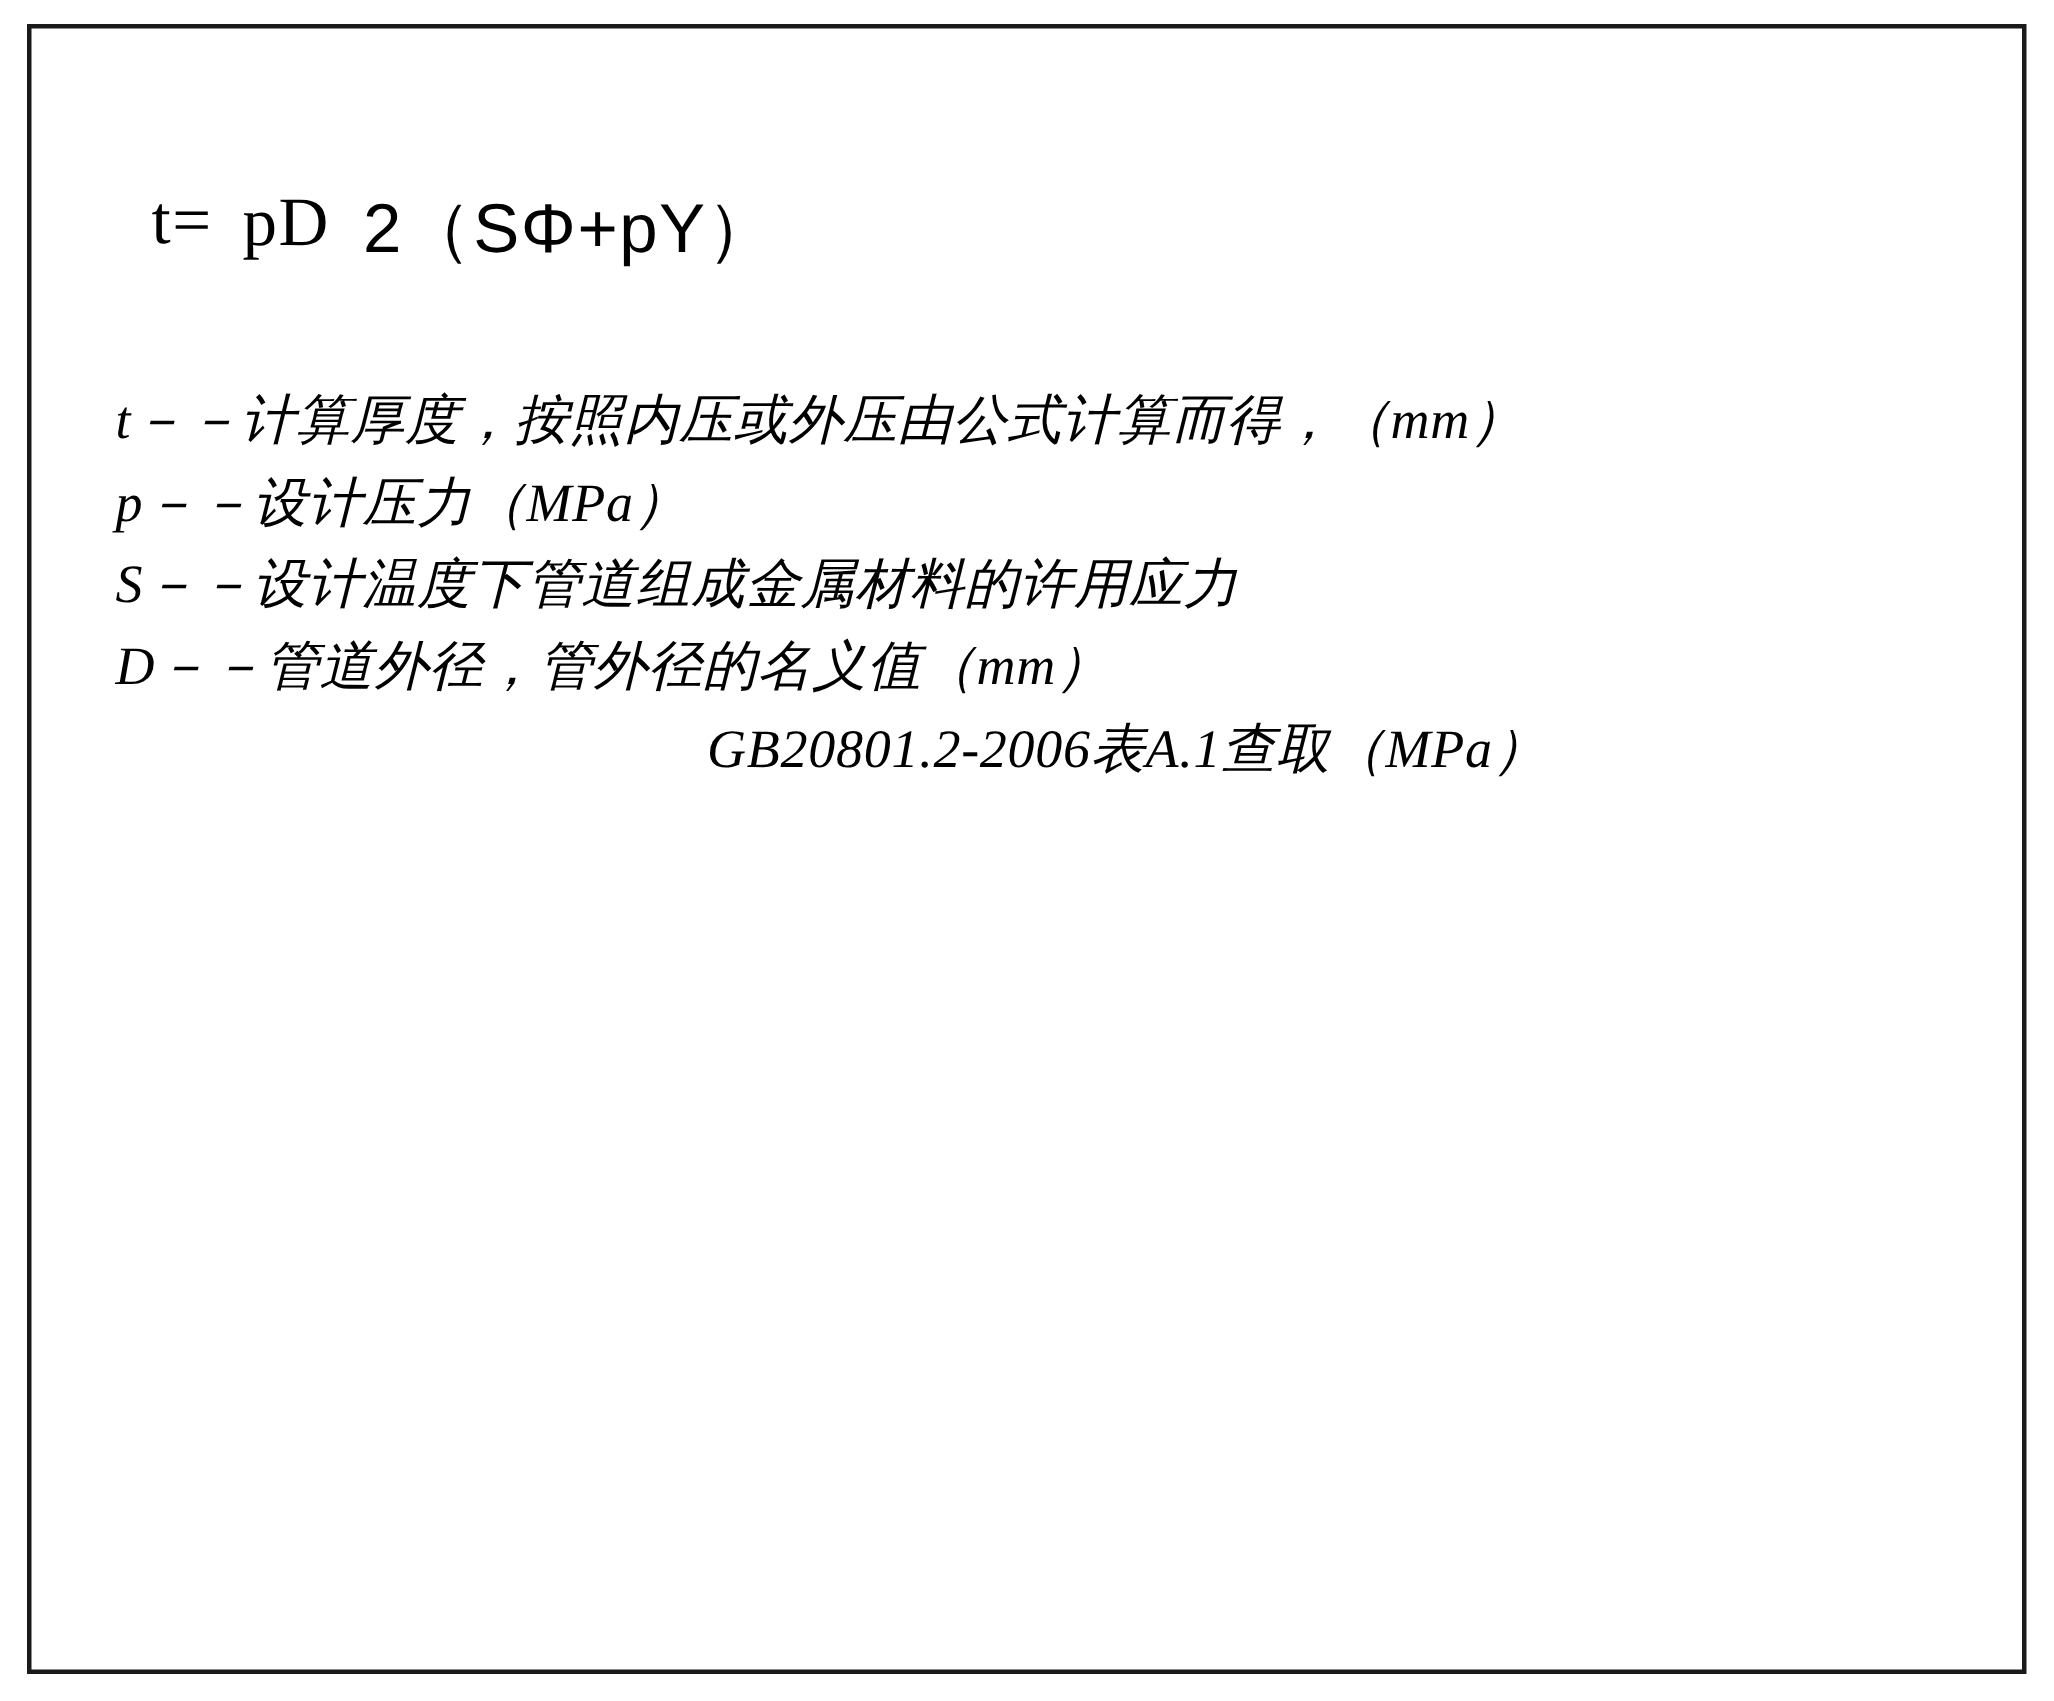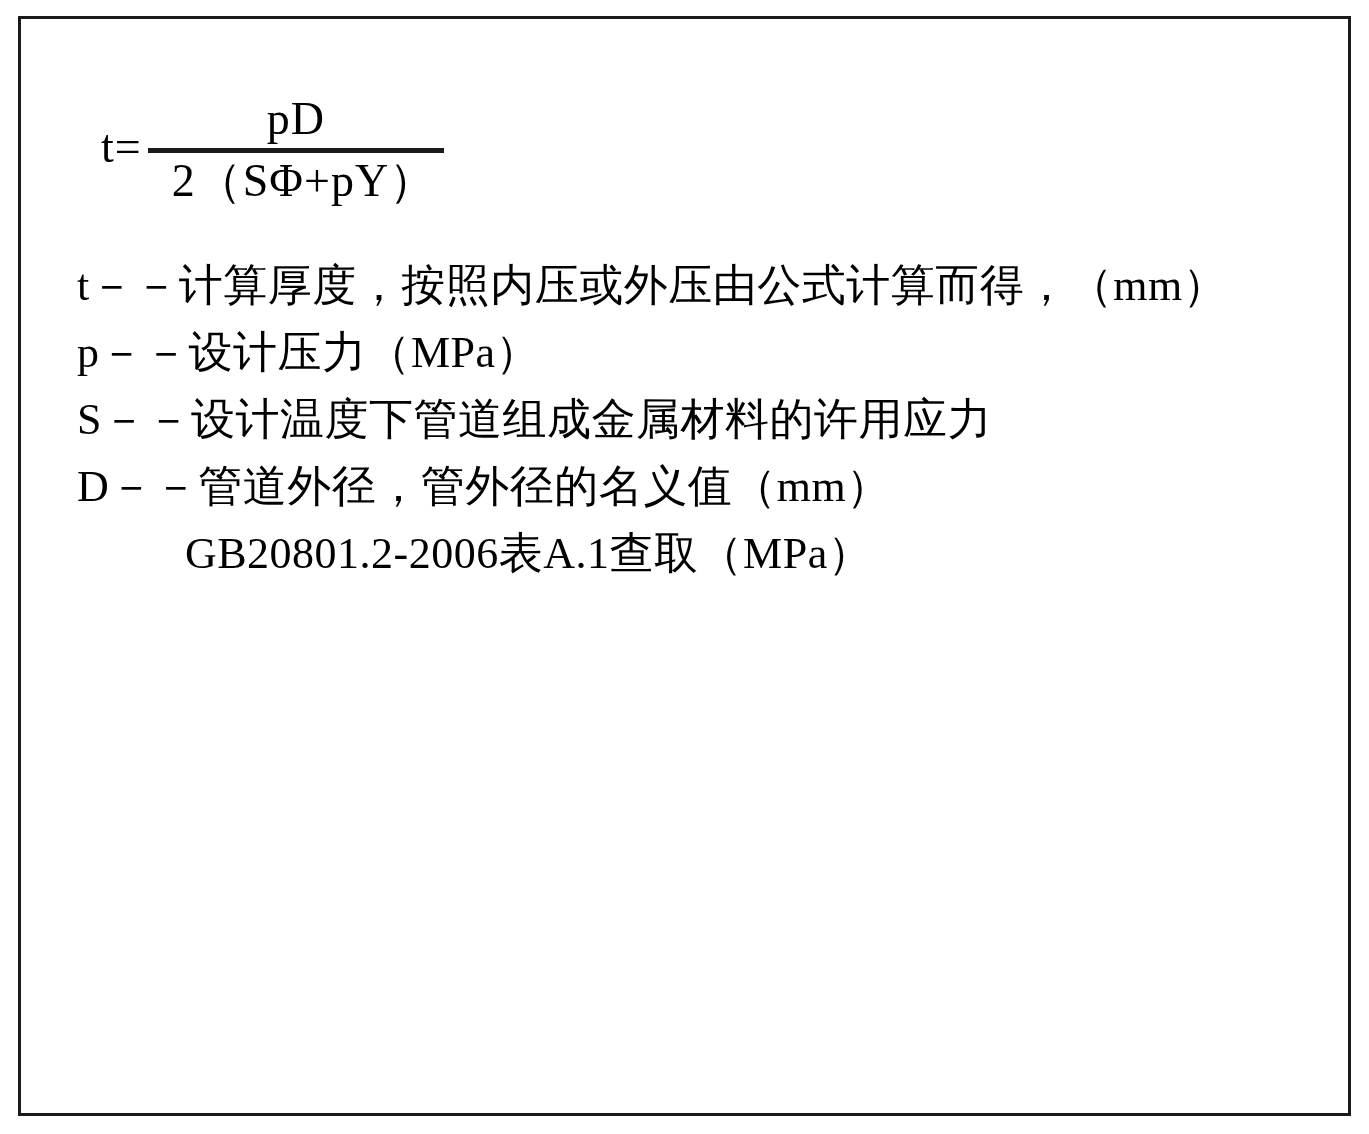--- a/index.html
+++ b/index.html
@@ -50,60 +50,61 @@
   }
   .formula-lhs {
     font-family: "Liberation Serif", serif;
     font-size: 46px;
     line-height: 1;
     letter-spacing: 1px;
     padding-bottom: 6px;
   }
   .fraction {
     display: inline-flex;
-    flex-direction: column;
+    flex-direction: row;
     align-items: center;
     margin-left: 6px;
   }
   .numerator {
     font-family: "Liberation Serif", serif;
     font-size: 46px;
     line-height: 1.05;
     padding: 0 14px 4px 14px;
     letter-spacing: 1px;
   }
   .frac-bar {
     width: 100%;
     height: 5px;
     background: #1a1a1a;
   }
   .denominator {
-    font-family: Liberation Serif, serif;
+    font-family: Liberation Sans, sans-serif;
     font-size: 46px;
     line-height: 1.05;
     padding: 4px 8px 0 8px;
     letter-spacing: 1px;
     white-space: nowrap;
-    margin-left: 16px;
   }
 
   
   .defs {
     margin-top: 28px;
     margin-left: 26px;
   }
   .def-line {
     font-family: "Liberation Serif", serif;
-    font-size: 44px;
+    font-size: 36px;
     line-height: 1.52;
     white-space: nowrap;
     letter-spacing: 0.5px;
+    font-style: italic;
   }
   .def-line.indent {
     padding-left: 108px;
+    text-align: center;
   }
   .def-line.indent2 {
     padding-left: 96px;
   }
 </style>
 </head>
 <body>
 
 <div class="page">
   <div class="frame">

